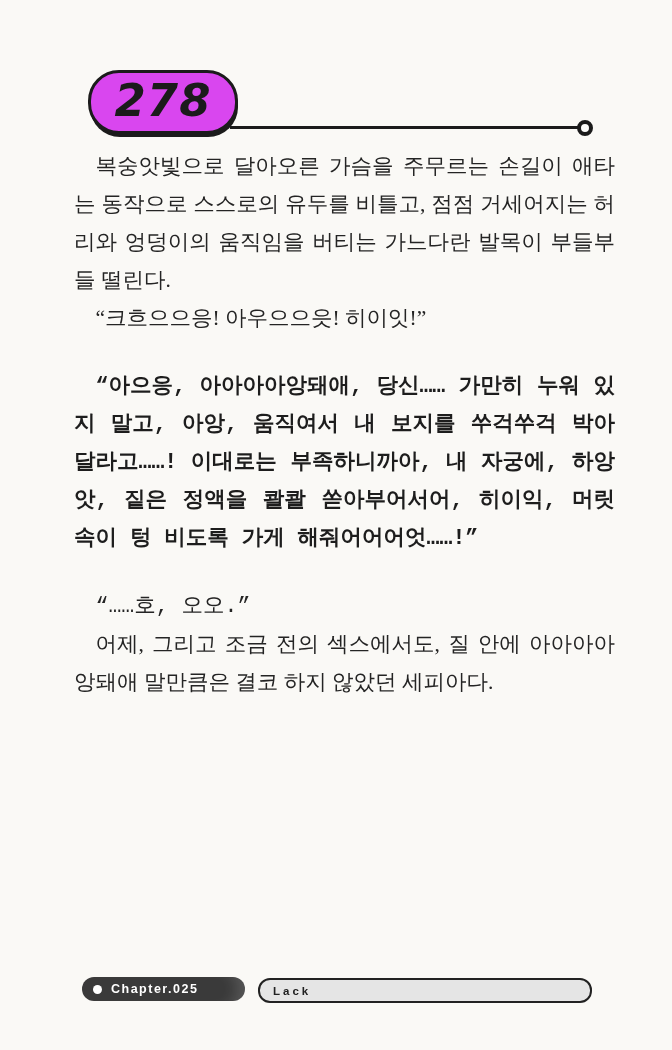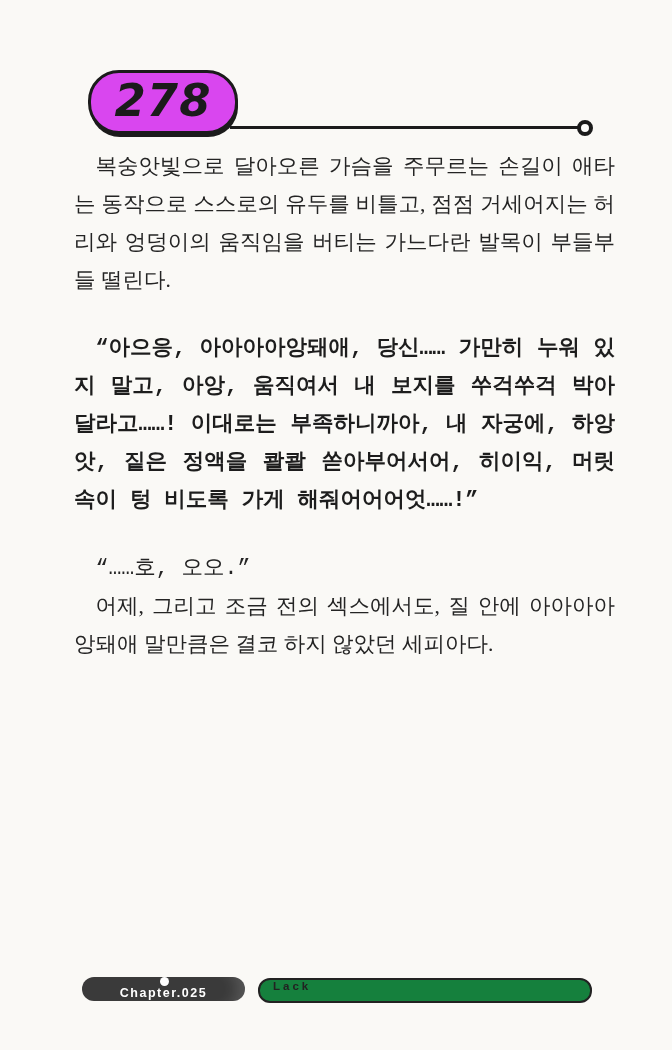--- a/index.html
+++ b/index.html
@@ -92,21 +92,20 @@
     position: absolute;
     left: 82px;
     top: 977px;
     width: 163px;
     height: 24px;
     background: #3a3a3a;
     border-radius: 13px;
     display: flex;
     align-items: center;
     box-shadow: inset -18px 0 14px -10px rgba(255,255,255,0.14);
-    flex-direction: column;
   }
   .chapter-dot {
     width: 9px;
     height: 9px;
     border-radius: 50%;
     background: #ffffff;
     margin-left: 11px;
     margin-right: 9px;
     flex: 0 0 auto;
   }
@@ -118,25 +117,25 @@
     color: #ffffff;
     white-space: nowrap;
     transform: translateY(-0.5px);
   }
   .footer-series-badge {
     position: absolute;
     left: 258px;
     top: 978px;
     width: 330px;
     height: 21px;
-    background: #15803d;
+    background: #e5e5e5;
     border: 2px solid #222222;
     border-radius: 12px;
     display: flex;
-    align-items: flex-start;
+    align-items: center;
   }
   .series-label {
     font-family: "Liberation Sans", "DejaVu Sans", sans-serif;
     font-size: 11.5px;
     font-weight: bold;
     letter-spacing: 3px;
     color: #222222;
     margin-left: 13px;
     white-space: nowrap;
   }
@@ -145,20 +144,21 @@
 <body>
 
 <div class="page-num-badge">
   <span class="page-num">278</span>
 </div>
 <div class="header-line"></div>
 <div class="header-ring"></div>
 
 <div class="text-block">
   <p class="para">복숭앗빛으로 달아오른 가슴을 주무르는 손길이 애타는 동작으로 스스로의 유두를 비틀고, 점점 거세어지는 허리와 엉덩이의 움직임을 버티는 가느다란 발목이 부들부들 떨린다.</p>
+  <p class="para">“크흐으으응! 아우으으읏! 히이잇!”</p>
   <p class="para bold gap-top">“아으응, 아아아아앙돼애, 당신…… 가만히 누워 있지 말고, 아앙, 움직여서 내 보지를 쑤걱쑤걱 박아달라고……! 이대로는 부족하니까아, 내 자궁에, 하앙앗, 짙은 정액을 콸콸 쏟아부어서어, 히이익, 머릿속이 텅 비도록 가게 해줘어어어엇……!”</p>
   <p class="para gap-top">“……호, 오오.”</p>
   <p class="para">어제, 그리고 조금 전의 섹스에서도, 질 안에 아아아아앙돼애 말만큼은 결코 하지 않았던 세피아다.</p>
 </div>
 
 <div class="footer-chapter-badge">
   <span class="chapter-dot"></span>
   <span class="chapter-label">Chapter.025</span>
 </div>
 <div class="footer-series-badge">

